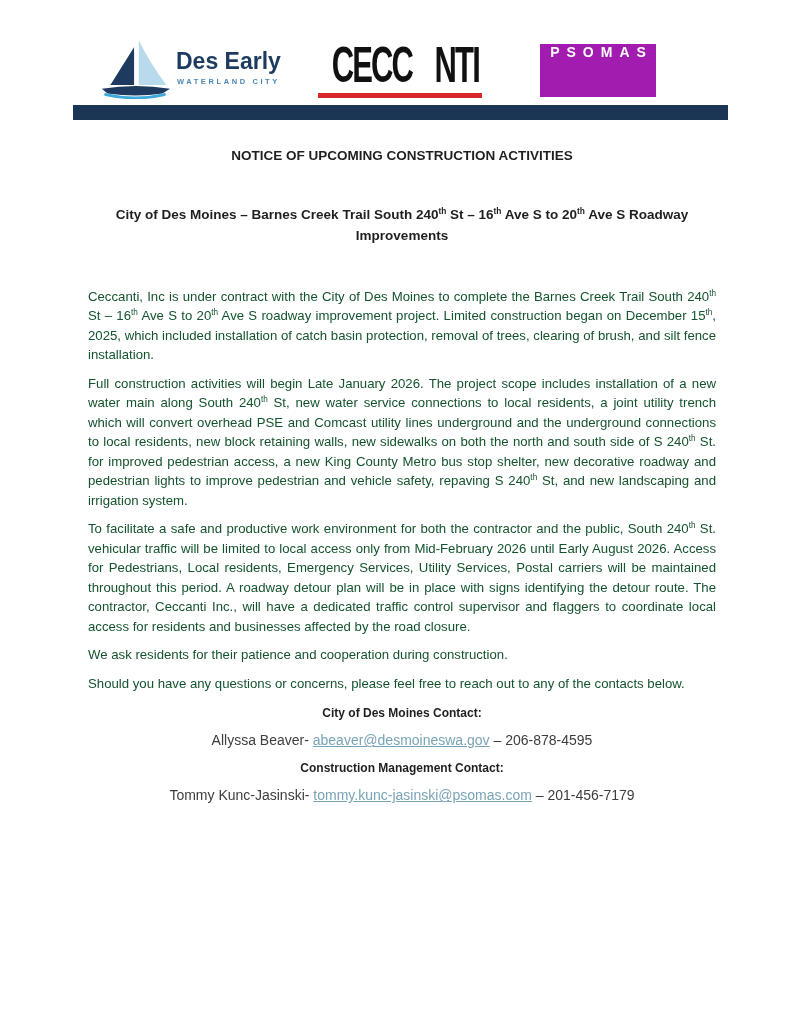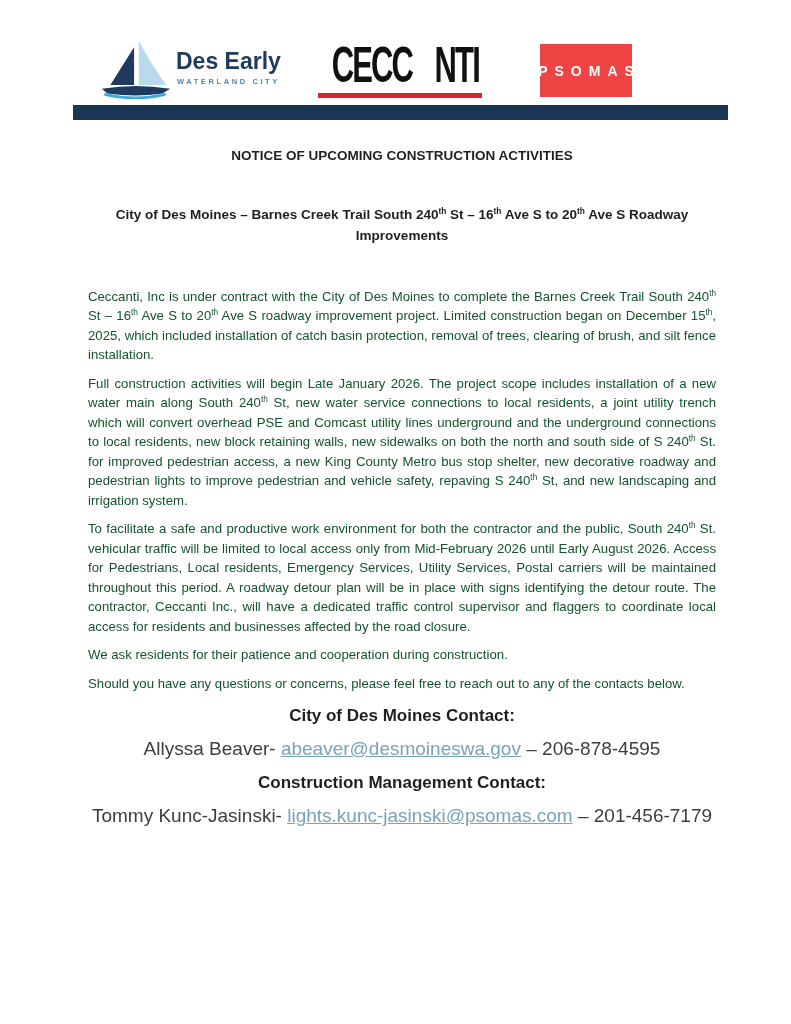--- a/index.html
+++ b/index.html
@@ -19,35 +19,35 @@
   .logo-dm { position: absolute; left: 98px; top: 36px; width: 208px; height: 64px; display: flex; align-items: center; }
   .logo-dm svg { width: 74px; height: 62px; flex: 0 0 auto; }
   .dm-text { margin-left: 4px; text-align: center; }
   .dm-name { font-size: 23px; font-weight: bold; color: #1d3a5f; letter-spacing: 0px; line-height: 1; }
   .dm-tag { font-size: 7.5px; font-weight: bold; color: #4c86b4; letter-spacing: 2.6px; margin-top: 4px; }
   .logo-cec { position: absolute; left: 318px; top: 40px; width: 164px; height: 60px; }
   .cec-row { display: flex; align-items: center; justify-content: center; height: 50px; }
   .cec-letters { font-family: "Liberation Sans", sans-serif; font-weight: bold; font-size: 50px; line-height: 46px; color: #111111; transform: scaleX(0.62); transform-origin: center bottom; letter-spacing: -3px; }
   .cec-road { width: 24px; height: 45px; margin: 0 -8px; }
   .cec-bar { margin-top: 3px; height: 5px; background: #d9262c; width: 100%; }
-  .logo-psomas { position: absolute; left: 540px; top: 44px; width: 92px; height: 53px; background: #ef4444; display: flex; align-items: center; justify-content: center; }
+  .logo-psomas { position: absolute; left: 540px; top: 44px; width: 116px; height: 53px; background: #a21caf; display: flex; justify-content: center; }
   .psomas-text { color: #ffffff; font-size: 14px; font-weight: bold; letter-spacing: 7px; text-indent: 7px; }
   .navy-bar { position: absolute; left: 73px; top: 105px; width: 655px; height: 15px; background: #1b3654; }
   
   .content { position: absolute; left: 88px; top: 138px; width: 628px; }
   .doc-title { text-align: center; font-weight: bold; color: #1f1f1f; font-size: 13.5px; margin-top: 10px; }
   .doc-subtitle { text-align: center; font-weight: bold; color: #1f1f1f; font-size: 13.5px; line-height: 1.55; margin-top: 42px; padding: 0 18px; }
   .paras { margin-top: 40px; }
   .para { font-size: 13.2px; line-height: 19.5px; color: #14532d; margin-bottom: 9px; text-align: left; }
   .para.justify { text-align: justify; }
   sup { font-size: 0.62em; vertical-align: super; line-height: 0; }
   
   .contacts { margin-top: 6px; }
-  .contact-heading { text-align: center; font-weight: bold; color: #1f1f1f; font-size: 17px; margin-top: 13px; }
-  .contact-line { text-align: center; font-size: 19px; color: #3d3d3d; margin-top: 12px; }
+  .contact-heading { text-align: center; font-weight: bold; color: #1f1f1f; font-size: 12px; margin-top: 13px; }
+  .contact-line { text-align: center; font-size: 14px; color: #3d3d3d; margin-top: 12px; }
   .doc-link { color: #79a3b6; text-decoration: underline; cursor: pointer; }
 </style>
 </head>
 <body>
 
 <div class="page">
 
   <div class="header">
 
     <div class="logo-dm">
@@ -95,17 +95,17 @@
       <p class="para"><span>We ask residents for their patience and cooperation during construction.</span></p>
       <p class="para"><span>Should you have any questions or concerns, please feel free to reach out to any of the contacts below.</span></p>
     </div>
 
     <div class="contacts">
       <div class="contact-heading">City of Des Moines Contact:</div>
       <div class="contact-line"><span>Allyssa Beaver- </span><a class="doc-link" href="#">abeaver@desmoineswa.gov</a><span> – 206-878-4595</span></div>
 
 
       <div class="contact-heading">Construction Management Contact:</div>
-      <div class="contact-line"><span>Tommy Kunc-Jasinski- </span><a class="doc-link" href="#">lights.kunc-jasinski@psomas.com</a><span> – 201-456-7179</span></div>
+      <div class="contact-line"><span>Tommy Kunc-Jasinski- </span><a class="doc-link" href="#">tommy.kunc-jasinski@psomas.com</a><span> – 201-456-7179</span></div>
     </div>
 
   </div>
 </div>
 
 </body></html>

